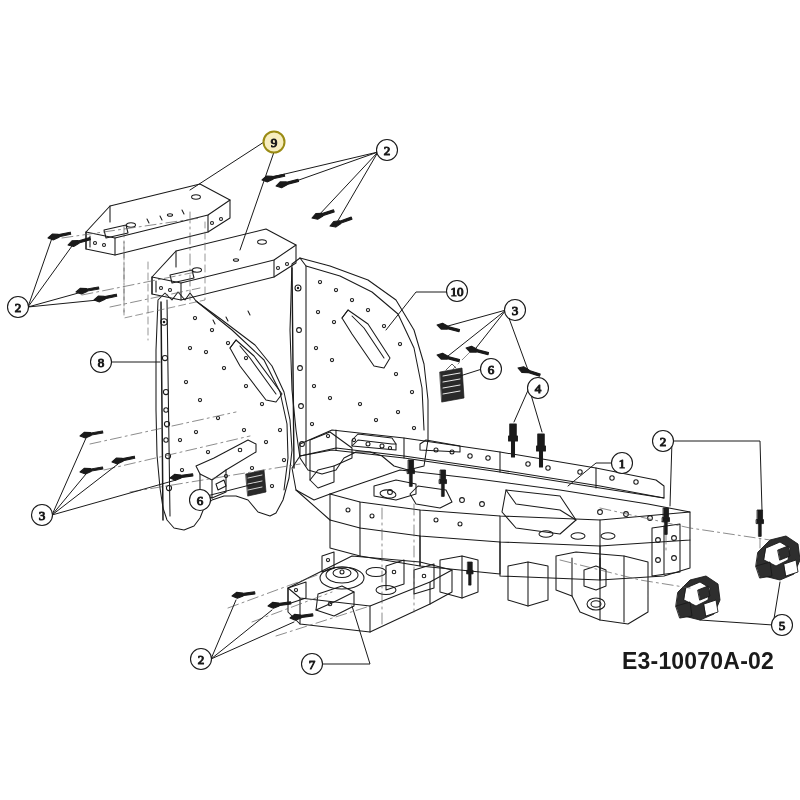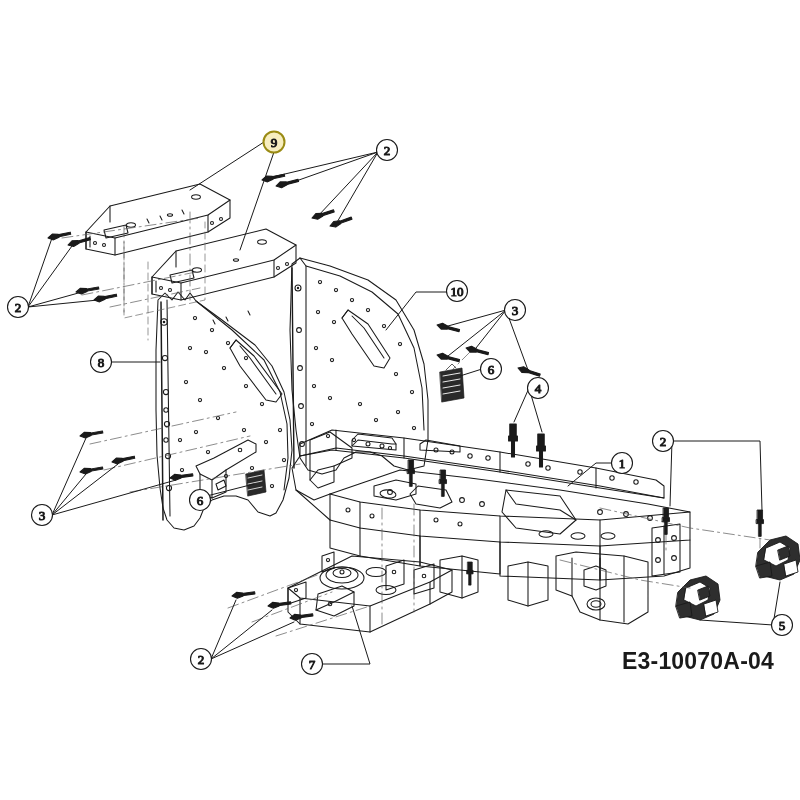--- a/index.html
+++ b/index.html
@@ -515,15 +515,15 @@
             <text x="201" y="663.5" text-anchor="middle" class="callout-text">2</text>
           </g>
           <g>
             <circle cx="312" cy="664" r="10.5" fill="#ffffff" stroke="#1a1a1a" stroke-width="1.1"></circle>
             <text x="312" y="668.5" text-anchor="middle" class="callout-text">7</text>
           </g>
         </g>
     </g>
   </svg>
 
-  <div class="part-number-label">E3-10070A-04</div>
+  <div class="part-number-label">E3-10070A-02</div>
 
 </div>
 
 </body></html>

